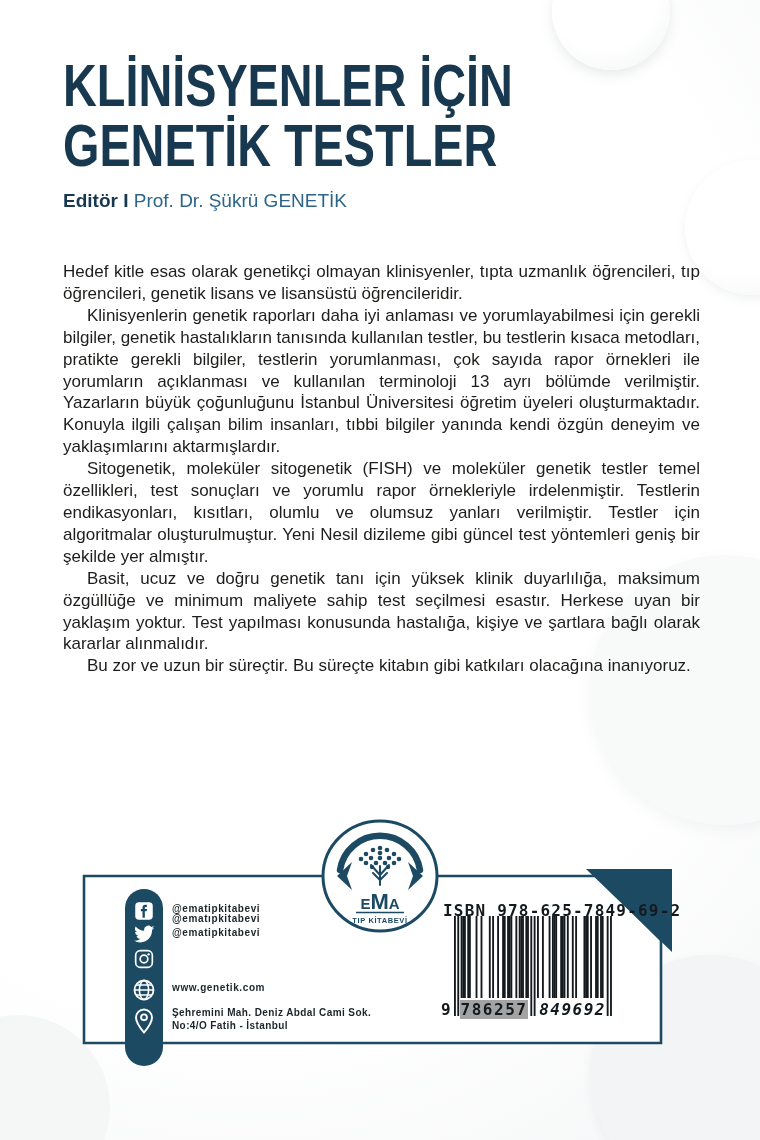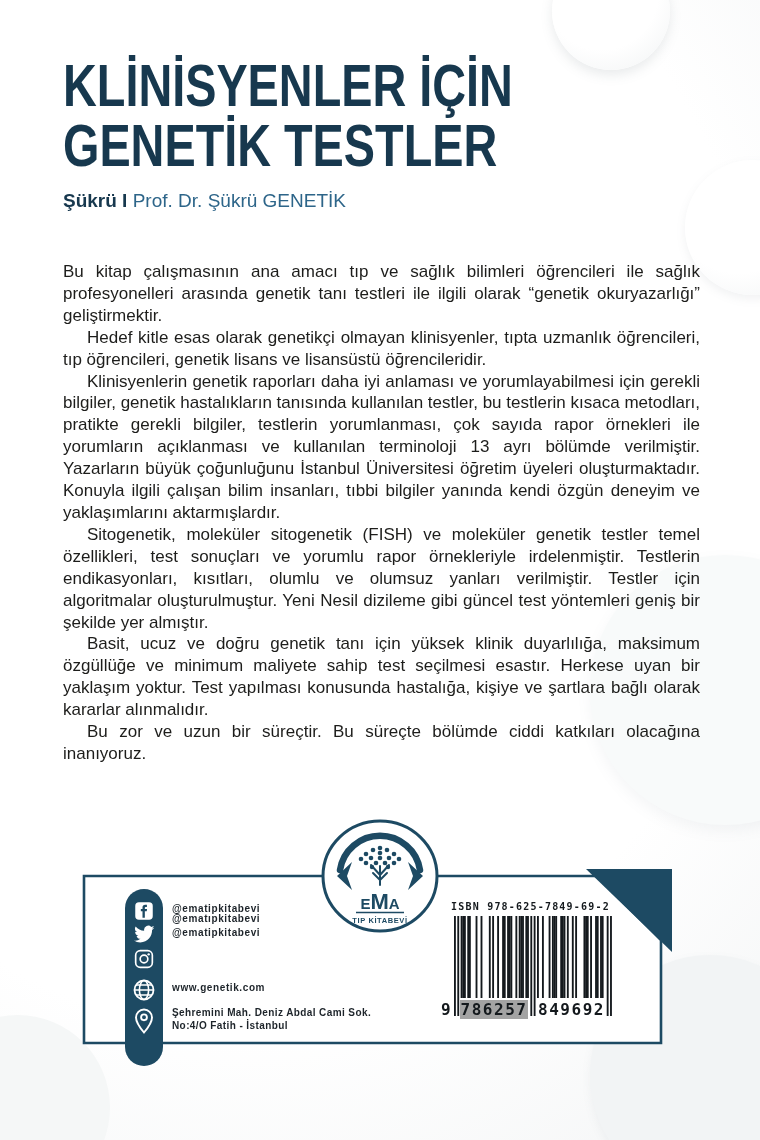--- a/index.html
+++ b/index.html
@@ -48,61 +48,60 @@
   .social-pill{position:absolute;left:125px;top:889px;width:38px;height:177px;
     background:var(--navy,#1d4a63);border-radius:19px;z-index:3;}
   .social-icon{position:absolute;z-index:4;}
   .social-text{position:absolute;left:172px;z-index:4;
     font-weight:bold;font-size:10px;letter-spacing:.6px;color:var(--footer-text,#1d242a);
     white-space:nowrap;}
   .addr{font-size:10px;line-height:13px;letter-spacing:.4px;}
 
   
   .barcode{position:absolute;left:443px;top:901px;width:175px;height:124px;z-index:3;}
-  .isbn-label{position:absolute;left:0;top:0;width:100%;text-align:center;
-    font-family:"DejaVu Sans Mono",monospace;font-weight:bold;font-size:10px;
+  .isbn-label{position:absolute;left:0;top:0;width:100%;
+    font-family:"DejaVu Sans Mono",monospace;font-weight:bold;font-size:16px;
     letter-spacing:1.2px;color:#14191d;white-space:nowrap;}
   #barcode-bars{position:absolute;left:0;top:15px;}
   #barcode-digits{position:absolute;left:0;top:97px;width:100%;height:22px;
     font-family:"DejaVu Sans Mono",monospace;font-weight:bold;font-size:16px;color:#14191d;}
   #barcode-digits .d0{position:absolute;left:-2px;top:2px;}
   #barcode-digits .d1{position:absolute;left:17px;width:68px;top:2px;text-align:center;
     background:#a3a3a3;letter-spacing:1.5px;}
-  #barcode-digits .d2{position:absolute;left:94px;width:69px;top:2px;text-align:center;
-    background:#fff;letter-spacing:1.5px;}
+  #barcode-digits .d2{position:absolute;left:94px;width:69px;top:2px;text-align:right;
+    background:#fff;letter-spacing:1.5px;font-style:italic;}
 </style>
 </head>
 <body>
 
 <div class="bokeh b1"></div>
 <div class="bokeh b2"></div>
 <div class="bokeh b3"></div>
 <div class="bokeh b4"></div>
 <div class="bokeh b5"></div>
 
 <div class="content">
   <h1 class="book-title">
     <span>KLİNİSYENLER İÇİN</span><br>
     <span>GENETİK TESTLER</span>
   </h1>
 
   <div class="editors">
     <div>
-      <span class="lbl">Şükrü I</span>
+      <span class="lbl">Editör I</span>
       <span class="nm">Prof. Dr. Şükrü GENETİK</span>
     </div>
   </div>
 
   <div class="body-text">
-    <p>Bu kitap çalışmasının ana amacı tıp ve sağlık bilimleri öğrencileri ile sağlık profesyonelleri arasında genetik tanı testleri ile ilgili olarak “genetik okuryazarlığı” geliştirmektir.</p>
     <p>Hedef kitle esas olarak genetikçi olmayan klinisyenler, tıpta uzmanlık öğrencileri, tıp öğrencileri, genetik lisans ve lisansüstü öğrencileridir.</p>
     <p>Klinisyenlerin genetik raporları daha iyi anlaması ve yorumlayabilmesi için gerekli bilgiler, genetik hastalıkların tanısında kullanılan testler, bu testlerin kısaca metodları, pratikte gerekli bilgiler, testlerin yorumlanması, çok sayıda rapor örnekleri ile yorumların açıklanması ve kullanılan terminoloji 13 ayrı bölümde verilmiştir. Yazarların büyük çoğunluğunu İstanbul Üniversitesi öğretim üyeleri oluşturmaktadır. Konuyla ilgili çalışan bilim insanları, tıbbi bilgiler yanında kendi özgün deneyim ve yaklaşımlarını aktarmışlardır.</p>
     <p>Sitogenetik, moleküler sitogenetik (FISH) ve moleküler genetik testler temel özellikleri, test sonuçları ve yorumlu rapor örnekleriyle irdelenmiştir. Testlerin endikasyonları, kısıtları, olumlu ve olumsuz yanları verilmiştir. Testler için algoritmalar oluşturulmuştur. Yeni Nesil dizileme gibi güncel test yöntemleri geniş bir şekilde yer almıştır.</p>
     <p>Basit, ucuz ve doğru genetik tanı için yüksek klinik duyarlılığa, maksimum özgüllüğe ve minimum maliyete sahip test seçilmesi esastır. Herkese uyan bir yaklaşım yoktur. Test yapılması konusunda hastalığa, kişiye ve şartlara bağlı olarak kararlar alınmalıdır.</p>
-    <p>Bu zor ve uzun bir süreçtir. Bu süreçte bölümde ciddi katkıları olacağına inanıyoruz.</p>
+    <p>Bu zor ve uzun bir süreçtir. Bu süreçte kitabın gibi katkıları olacağına inanıyoruz.</p>
   </div>
 </div>
 
 <svg id="footer-svg" viewBox="0 0 760 1140">
 
   <path d="M84,876 H597 L661,940 V1043 H84 Z" fill="#ffffff" stroke="#1d4a63" stroke-width="2.6"></path>
 
   <polygon points="586,869 672,869 672,952" fill="#1d4a63"></polygon>
 
   <g>

